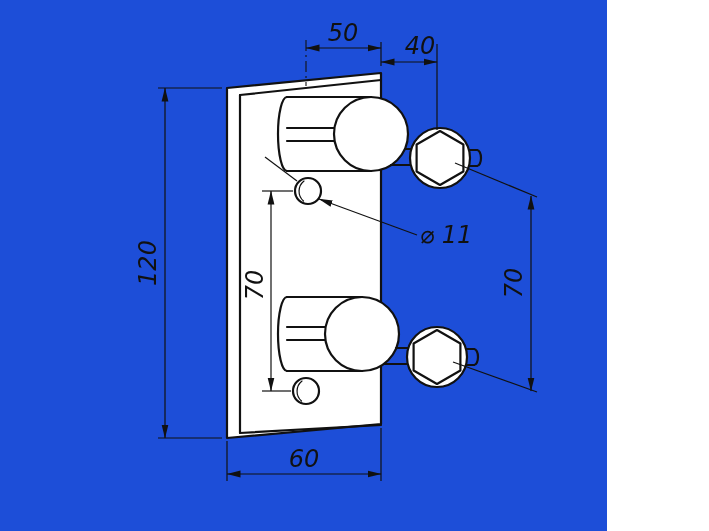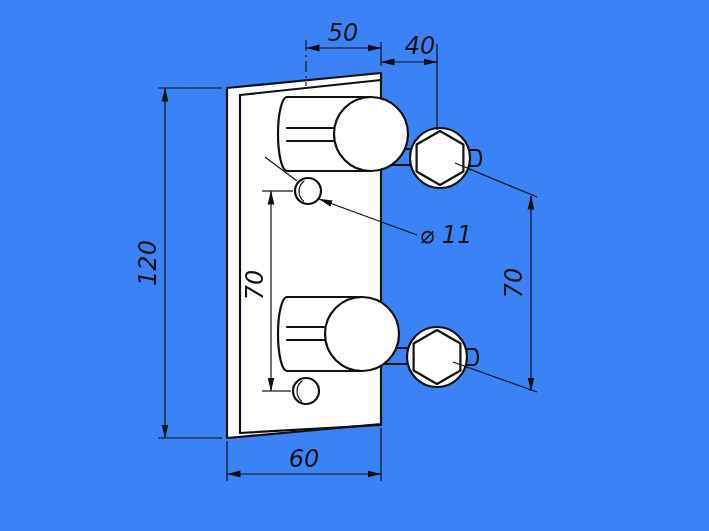--- a/index.html
+++ b/index.html
@@ -1,16 +1,16 @@
 <!DOCTYPE html>
 <html><head>
 <meta charset="utf-8">
 <style>
   html,body{margin:0;padding:0;background:#ffffff;}
-  .stage{width:709px;height:531px;position:relative;background:#3b82f6;overflow:hidden;}
+  .stage{width:607px;height:531px;position:relative;background:#1d4ed8;overflow:hidden;}
   svg{display:block;}
   .obj{fill:none;stroke:#111111;stroke-width:2.2;stroke-linecap:round;stroke-linejoin:round;}
   .objf{fill:#ffffff;stroke:#111111;stroke-width:2.2;stroke-linejoin:round;}
   .thin{fill:none;stroke:#111111;stroke-width:1.2;stroke-linecap:round;}
   .cl{fill:none;stroke:#111111;stroke-width:1.1;stroke-dasharray:11 4 2 4;}
   .dim{fill:none;stroke:#111111;stroke-width:1.2;}
   .dim-text{font-family:"DejaVu Sans",sans-serif;font-style:italic;font-size:24px;fill:#111111;text-anchor:middle;dominant-baseline:middle;}
   #arrpath{fill:#111111;}
 </style>
 </head>

